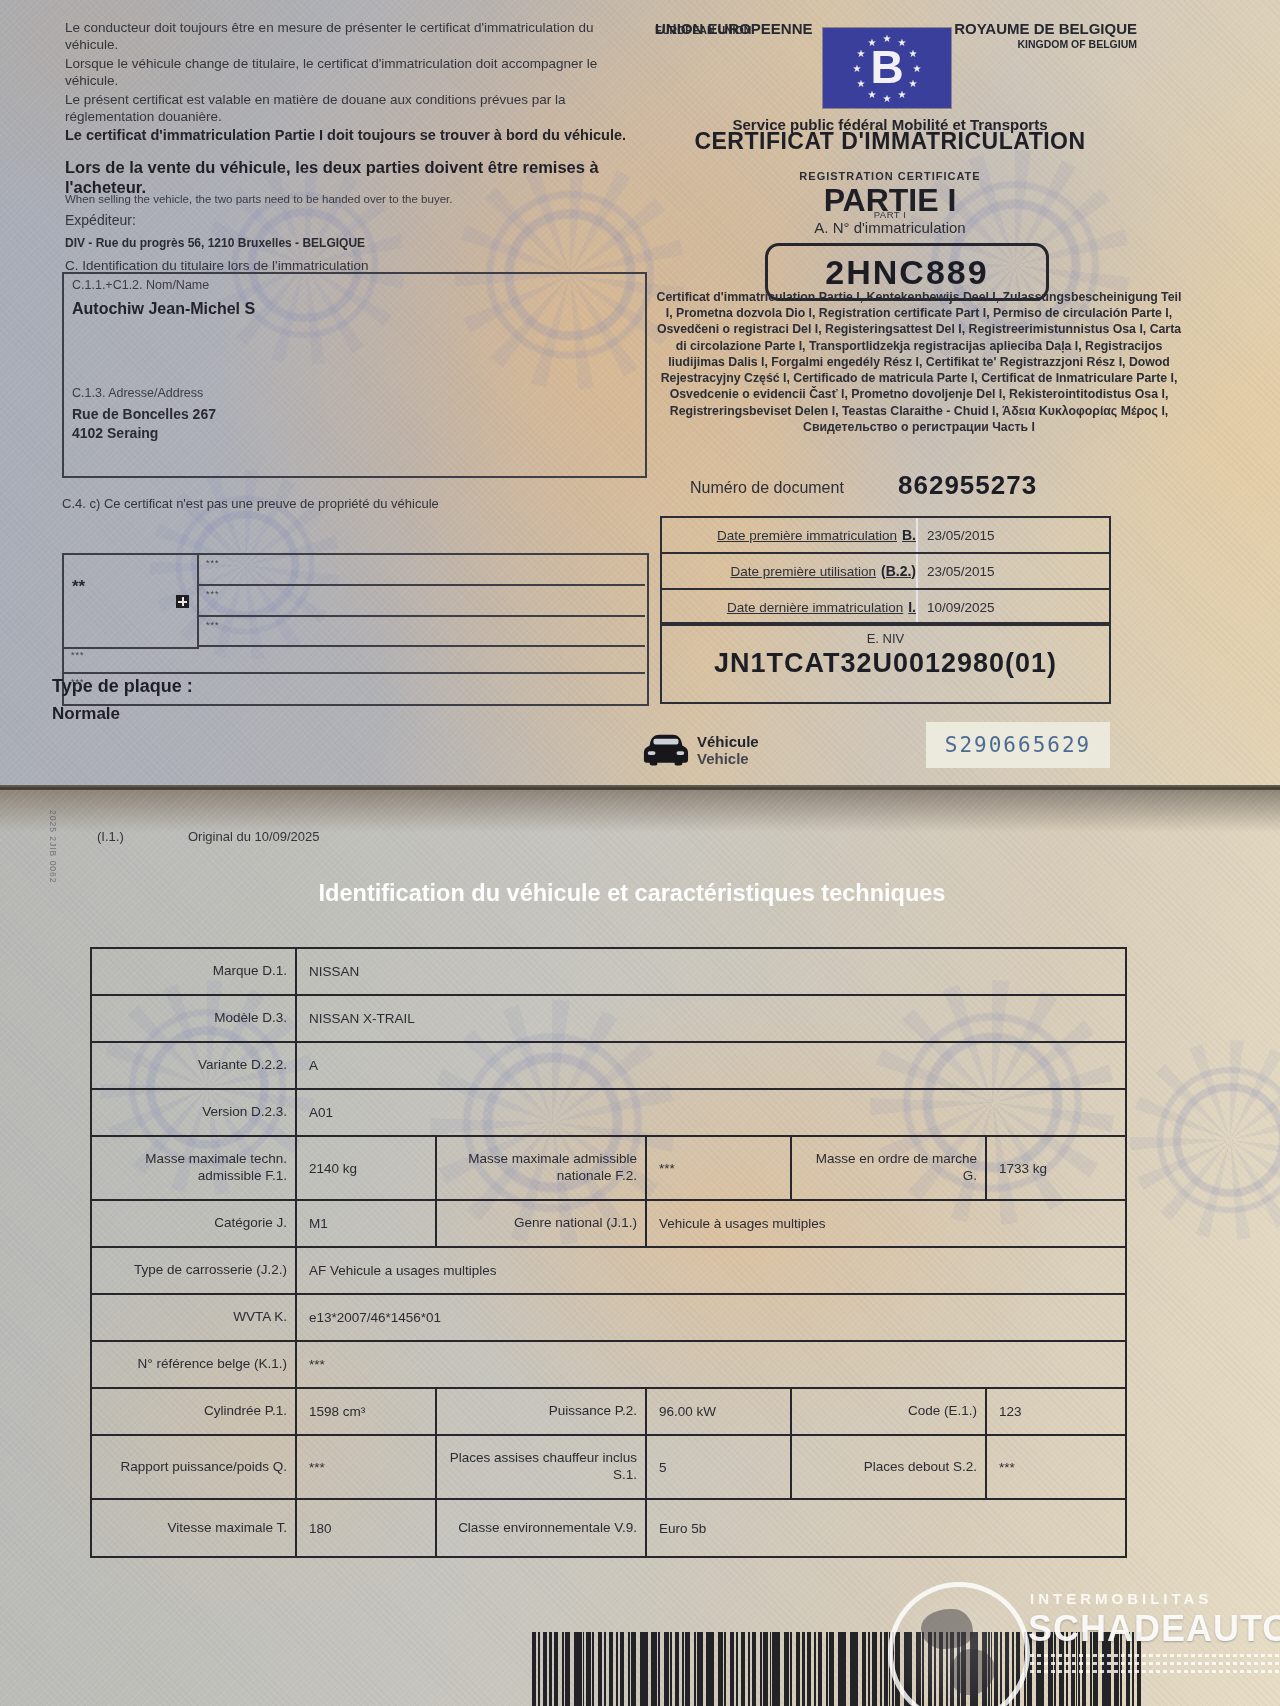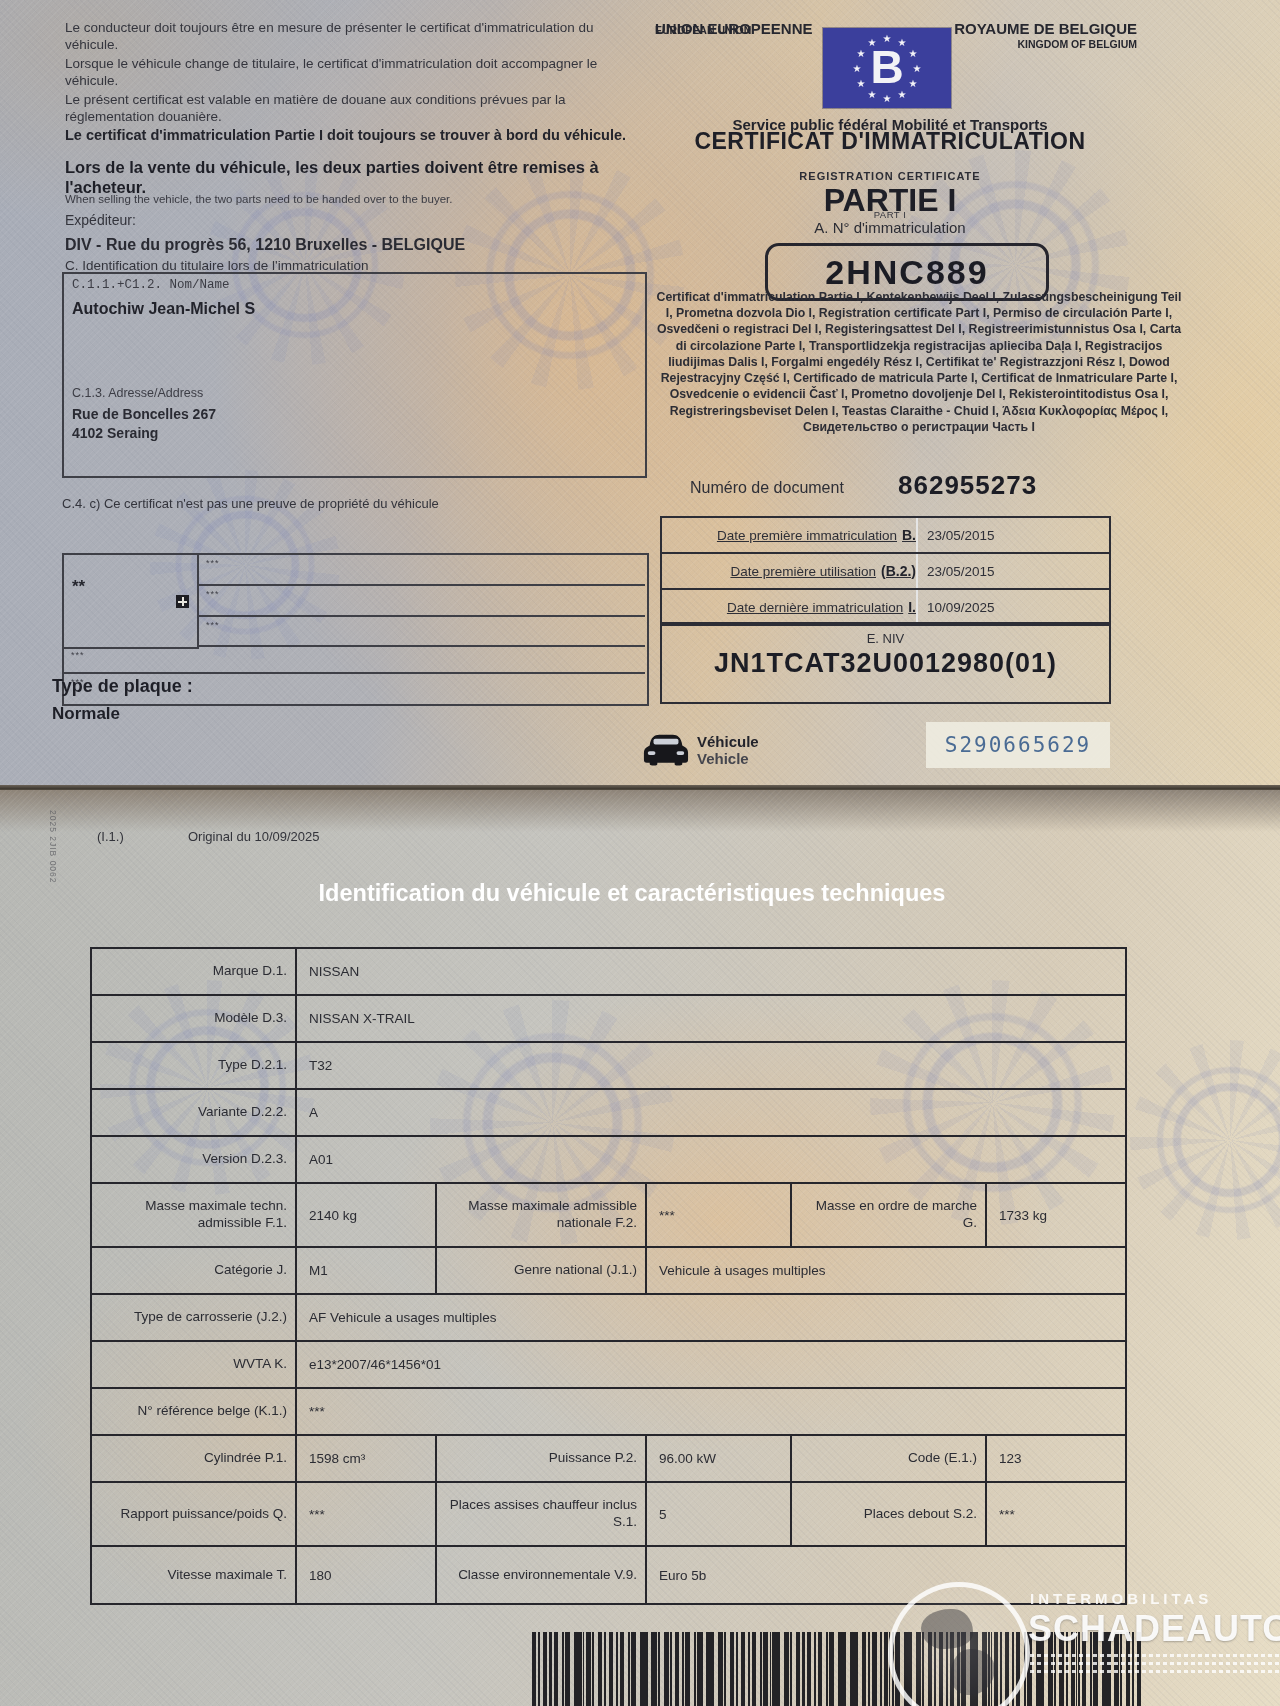--- a/index.html
+++ b/index.html
@@ -29,21 +29,21 @@
     background:
       radial-gradient(closest-side, transparent 48%, rgba(120,130,185,.20) 50% 56%, transparent 58%, transparent 66%, rgba(120,130,185,.16) 68% 72%, transparent 74%),
       repeating-conic-gradient(rgba(120,130,185,.10) 0 8deg, transparent 8deg 24deg);}
   
   .t{position:absolute;white-space:pre-line;}
   .notice{font-size:13.5px;line-height:1.24;color:#34353d;width:575px;}
   .noticeB{font-size:14.5px;line-height:1.22;font-weight:bold;color:#23242c;width:575px;}
   .noticeB2{font-size:16.5px;line-height:1.2;font-weight:bold;color:#1e1f27;width:590px;}
   .small-en{font-size:11.5px;color:#3a3b43;}
   .lab{font-size:14px;color:#33343c;}
-  .labB{font-size:16px;font-weight:bold;color:#2a2b33;}
+  .labB{font-size:12px;font-weight:bold;color:#2a2b33;}
   
   .holder-box{position:absolute;left:62px;top:272px;width:581px;height:202px;border:2px solid #3e3f46;}
   .codebox-lab{font-size:12.5px;color:#3c3d45;}
   
   .codes-grid{position:absolute;left:62px;top:553px;width:583px;height:149px;border:2px solid #3e3f46;}
   .cg-left{position:absolute;left:0;top:0;width:133px;height:92px;border-right:2px solid #3e3f46;border-bottom:2px solid #3e3f46;}
   .cg-row{position:absolute;left:135px;width:446px;border-bottom:2px solid #3e3f46;}
   .cg-full{position:absolute;left:0;width:581px;border-bottom:2px solid #3e3f46;}
   .dash{font-size:9px;letter-spacing:1px;color:#3f4048;padding:3px 0 0 7px;display:block;}
   .plus-icon{position:absolute;right:8px;top:40px;width:13px;height:13px;background:#1d1d22;}
@@ -131,21 +131,21 @@
   <div class="t notice" style="left:65px;top:56px;">Lorsque le véhicule change de titulaire, le certificat d'immatriculation doit accompagner le véhicule.</div>
   <div class="t notice" style="left:65px;top:92px;">Le présent certificat est valable en matière de douane aux conditions prévues par la réglementation douanière.</div>
   <div class="t noticeB" style="left:65px;top:127px;">Le certificat d'immatriculation Partie I doit toujours se trouver à bord du véhicule.</div>
   <div class="t noticeB2" style="left:65px;top:158px;">Lors de la vente du véhicule, les deux parties doivent être remises à l'acheteur.</div>
   <div class="t small-en" style="left:65px;top:193px;">When selling the vehicle, the two parts need to be handed over to the buyer.</div>
   <div class="t lab" style="left:65px;top:212px;">Expéditeur:</div>
   <div class="t labB" style="left:65px;top:236px;">DIV - Rue du progrès 56, 1210 Bruxelles - BELGIQUE</div>
   <div class="t lab" style="left:65px;top:258px;font-size:13.5px;">C. Identification du titulaire lors de l'immatriculation</div>
 
   <div class="holder-box">
-    <div class="t codebox-lab" style="left:8px;top:4px;font-family:Liberation Mono, monospace;">C.1.1.+C1.2. Nom/Name</div>
+    <div class="t codebox-lab" style="left:8px;top:4px;">C.1.1.+C1.2. Nom/Name</div>
     <div class="t" style="left:8px;top:26px;font-size:16px;font-weight:bold;color:#22232b;">Autochiw Jean-Michel S</div>
     <div class="t codebox-lab" style="left:8px;top:112px;">C.1.3. Adresse/Address</div>
     <div class="t labB" style="left:8px;top:132px;font-size:14px;">Rue de Boncelles 267</div>
     <div class="t labB" style="left:8px;top:151px;font-size:14px;">4102 Seraing</div>
   </div>
 
   <div class="t lab" style="left:62px;top:496px;font-size:13px;">C.4. c) Ce certificat n'est pas une preuve de propriété du véhicule</div>
 
   <div class="codes-grid">
     <div class="cg-left">
@@ -286,24 +286,20 @@
     <tbody id="vehicle-rows">
         <tr style="height: 47px;">
           <td class="cl">Marque D.1.</td>
           <td colspan="5" class="cv">NISSAN</td>
         </tr>
         <tr style="height: 47px;">
           <td class="cl">Modèle D.3.</td>
           <td colspan="5" class="cv">NISSAN X-TRAIL</td>
         </tr>
         <tr style="height: 47px;">
-          <td class="cl">Type D.2.1.</td>
-          <td colspan="5" class="cv">T32</td>
-        </tr>
-        <tr style="height: 47px;">
           <td class="cl">Variante D.2.2.</td>
           <td colspan="5" class="cv">A</td>
         </tr>
         <tr style="height: 47px;">
           <td class="cl">Version D.2.3.</td>
           <td colspan="5" class="cv">A01</td>
         </tr>
         <tr style="height: 64px;">
           <td class="cl">Masse maximale techn. admissible F.1.</td>
           <td class="cv">2140 kg</td>

